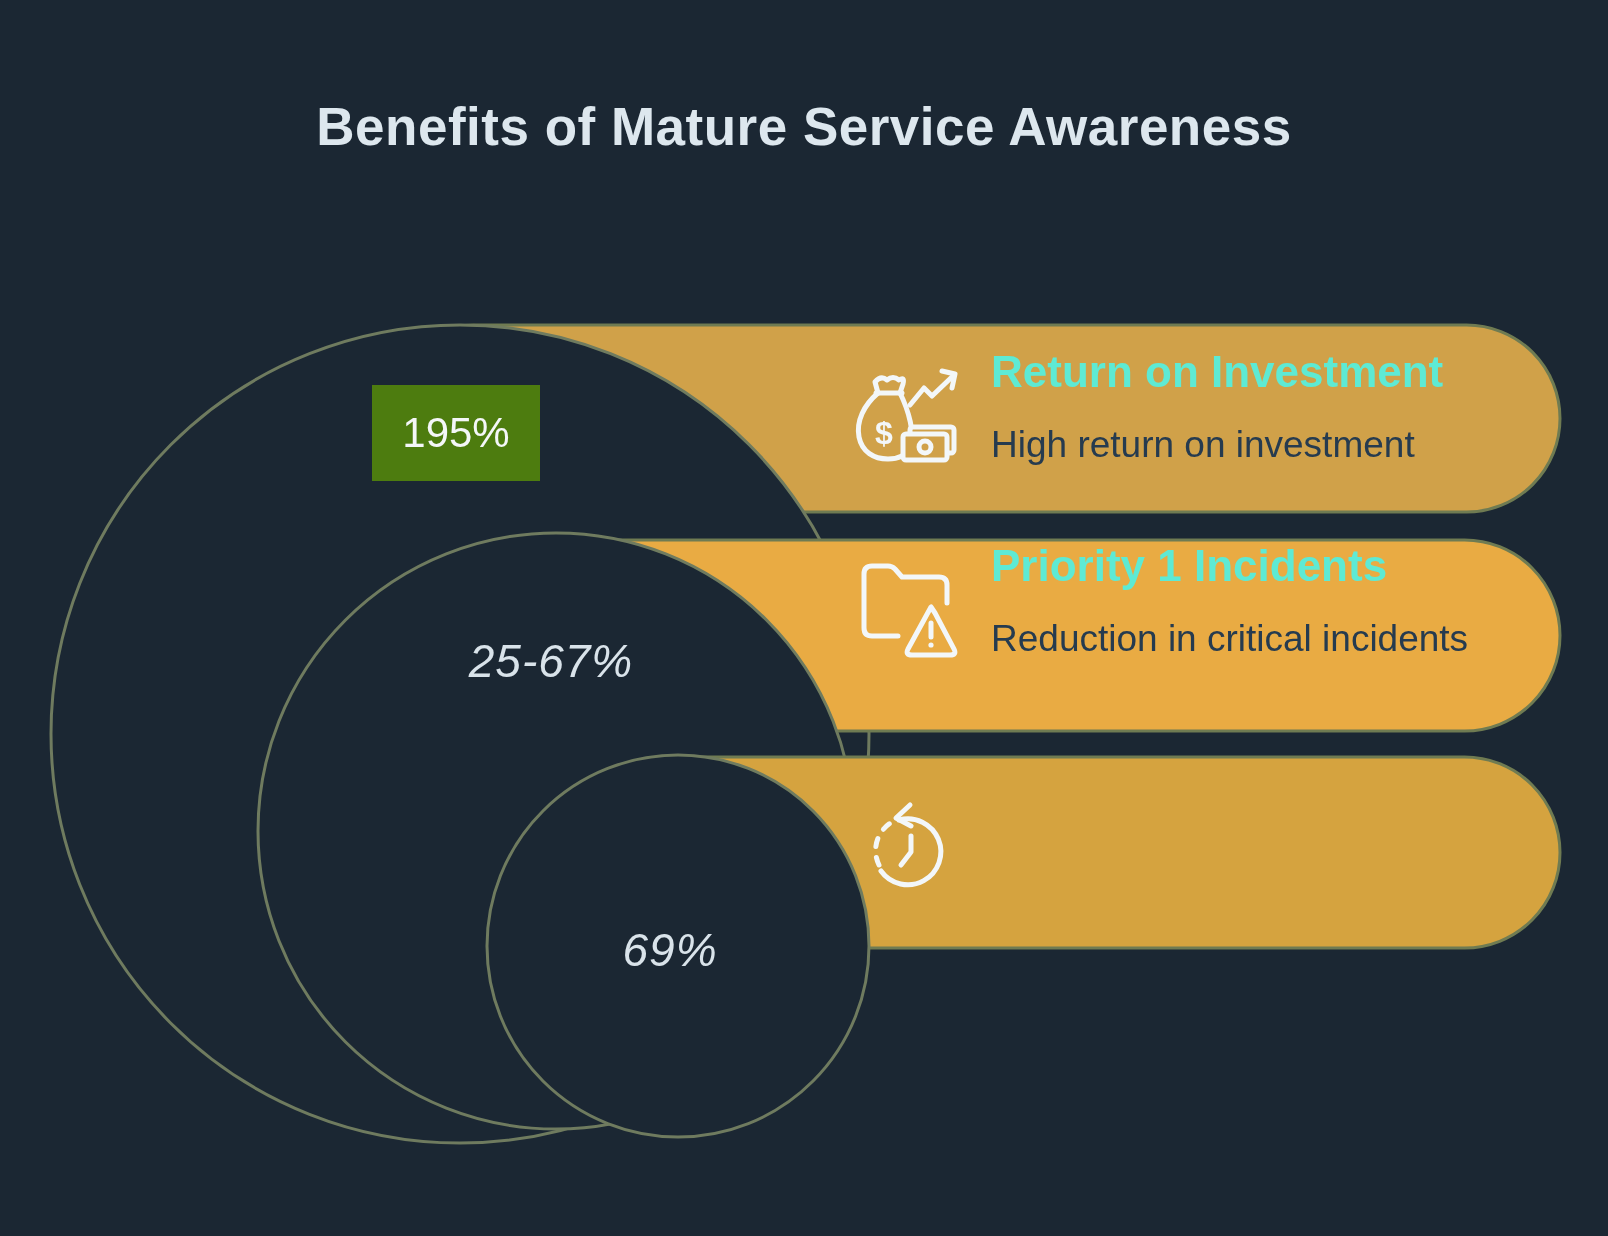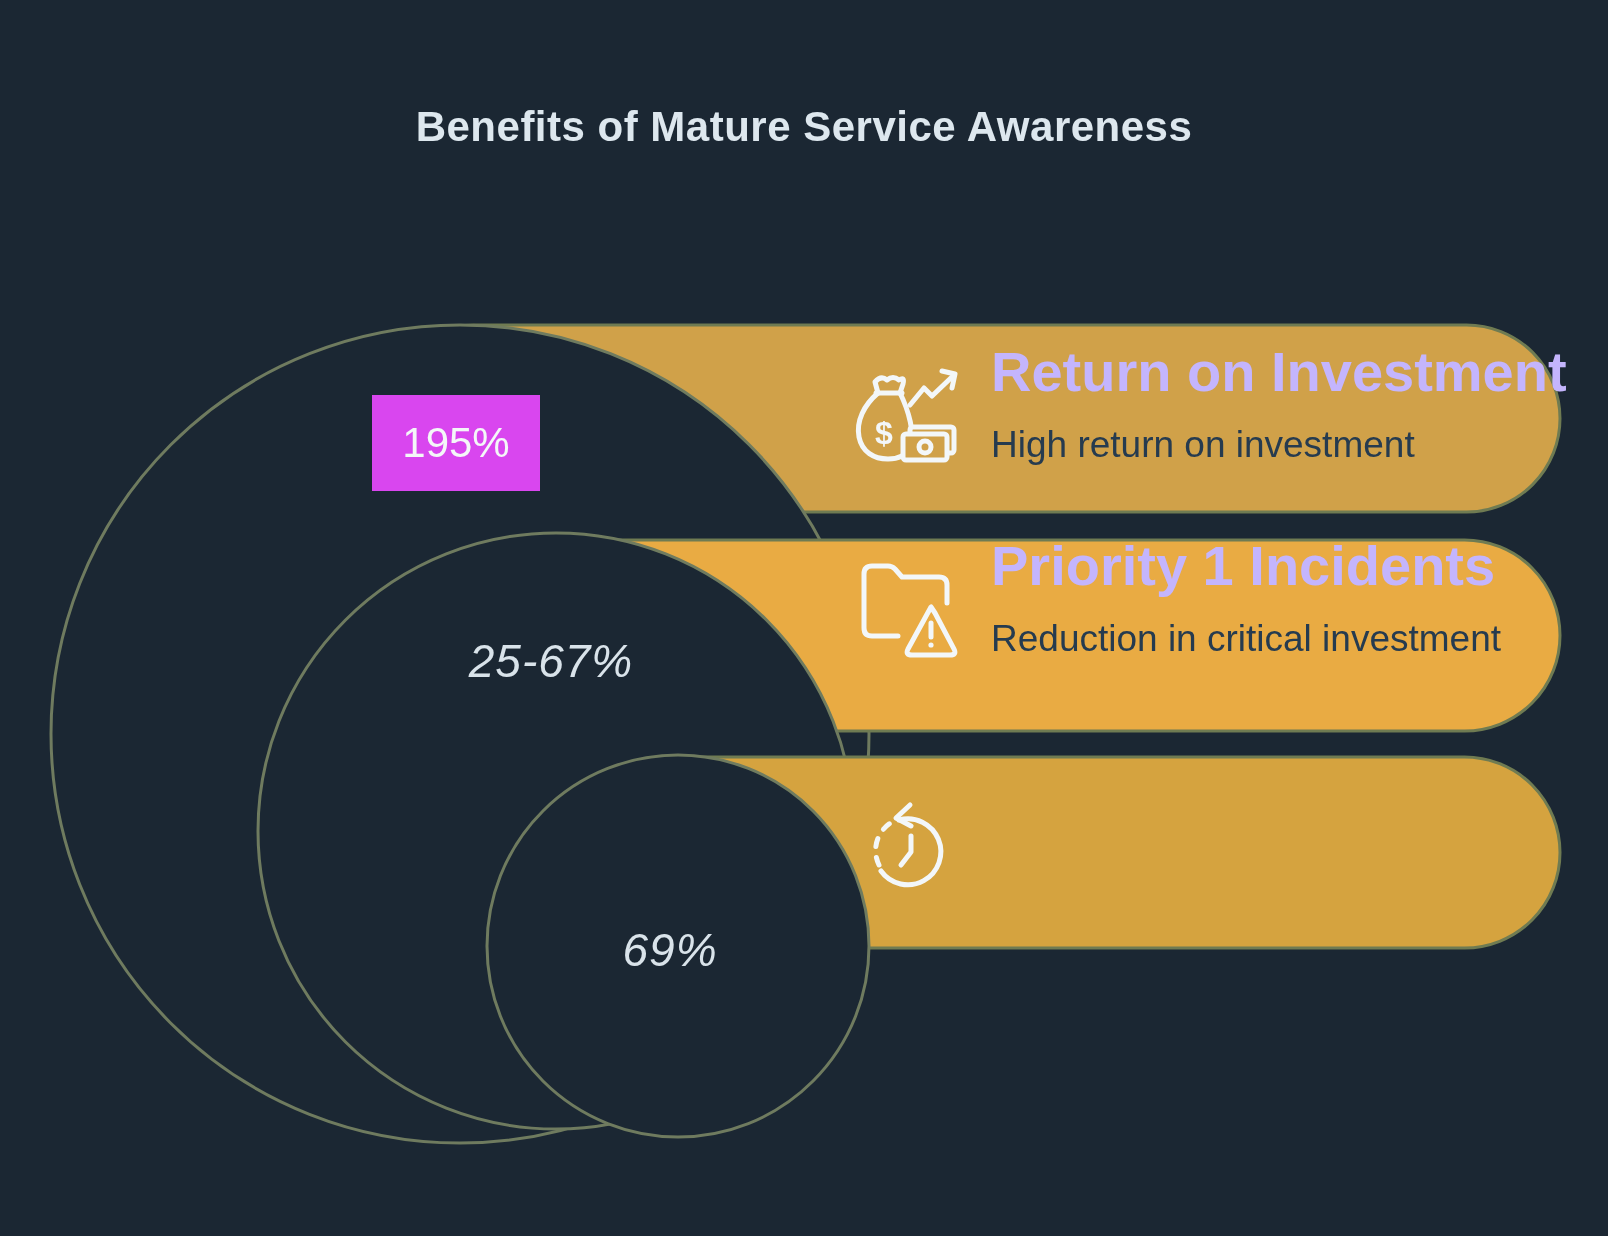--- a/index.html
+++ b/index.html
@@ -5,33 +5,33 @@
   html,body{margin:0;padding:0;background:#10161d;}
   #stage{
     position:relative;width:1608px;height:1236px;overflow:hidden;
     background:#1b2733;font-family:"Liberation Sans",sans-serif;
   }
   #diagram-svg{position:absolute;left:0;top:0;}
   .bar{stroke:#6f7b52;stroke-width:3;}
   .circle{fill:#1b2733;stroke:#6f7b5f;stroke-width:3;}
   .title{
     position:absolute;top:97px;left:0;width:100%;text-align:center;
-    font-weight:700;font-size:42px;line-height:60px;color:#dde7ee;letter-spacing:.5px;
+    font-weight:700;font-size:53px;line-height:60px;color:#dde7ee;letter-spacing:.5px;
   }
   .row{position:absolute;left:850px;display:flex;align-items:center;gap:26px;}
   #row-roi{top:325px;height:187px;}
   #row-incidents{top:540px;height:145px;}
   #row-mtr{top:757px;height:191px;}
   .icon-box{width:115px;height:115px;flex:0 0 auto;}
   .icon-box svg{display:block;}
   .txt{margin-bottom:24px;}
-  .heading{font-weight:700;font-size:56px;line-height:52px;color:#c4b5fd;}
+  .heading{font-weight:700;font-size:44px;line-height:52px;color:#5eead4;}
   .subtitle{font-weight:400;font-size:37px;line-height:46px;color:#263b4f;margin-top:24px;}
   .value-box{
-    position:absolute;left:372px;top:395px;width:168px;height:96px;background:#d946ef;
+    position:absolute;left:372px;top:385px;width:168px;height:96px;background:#4d7c0f;
     display:flex;align-items:center;justify-content:center;
     font-size:42px;color:#f4f7f8;
   }
   .value-label{
     position:absolute;transform:translate(-50%,-50%);
     font-size:46px;color:#d9e3ea;letter-spacing:1px;white-space:nowrap;font-style:italic;
   }
   #value-incidents{left:551px;top:661px;}
   #value-mtr{left:670px;top:950px;}
   .white-stroke{fill:none;stroke:#f3f7f9;stroke-width:5;stroke-linecap:round;stroke-linejoin:round;}
@@ -89,21 +89,21 @@
         <g class="white-stroke">
           <path d="M97,48 V30 Q97,22 89,22 H52 L45,14 Q42,11 38,11 H22 Q14,11 14,19 V73 Q14,81 22,81 H48"></path>
           <path d="M81,52 L58,94 Q55,100 62,100 H100 Q107,100 104,94 L85,58 Q81,52 81,52 Z" fill="#e9ab43"></path>
           <path d="M81,68 V82"></path>
           <circle cx="81" cy="90" r="2.6" fill="#f3f7f9" stroke="none"></circle>
         </g>
       </svg>
     </div>
     <div class="txt">
       <div class="heading">Priority 1 Incidents</div>
-      <div class="subtitle">Reduction in critical investment</div>
+      <div class="subtitle">Reduction in critical incidents</div>
     </div>
   </div>
 
   <div class="row" id="row-mtr">
     <div class="icon-box">
       <svg width="115" height="115" viewBox="0 0 115 115">
         <g class="white-stroke">
           <path d="M49,25 A33,33 0 1 1 31,76"></path>
           <path d="M29,70 A33,33 0 0 1 42,27" stroke-dasharray="8 11"></path>
           <path d="M60,10 L46,23 L61,31"></path>

